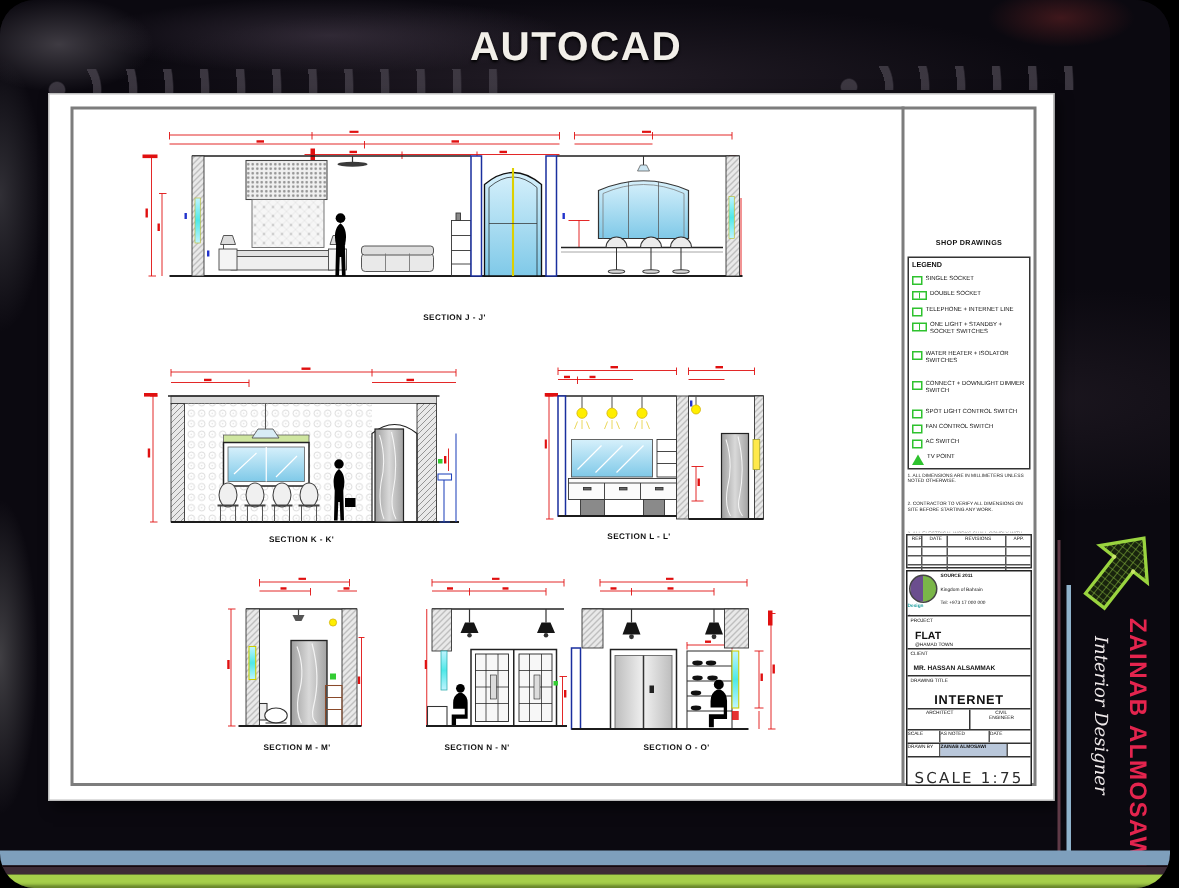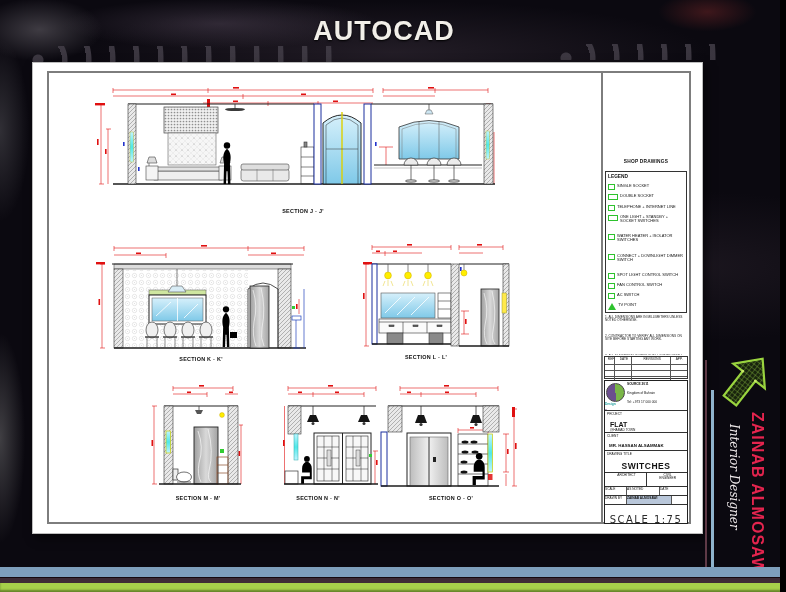--- a/index.html
+++ b/index.html
@@ -1,17 +1,17 @@
 <!DOCTYPE html>
 <html><head>
 <meta charset="utf-8">
 <style>
   html,body{margin:0;padding:0;background:#000;}
   #canvas{position:relative;width:780px;height:592px;overflow:hidden;
-    font-family:"Liberation Sans",sans-serif;background:#0b0910;}
+    font-family:"Liberation Sans",sans-serif;background:#0b0910;border-radius:23px;}
   .abs{position:absolute;}
   
   .bg{left:0;top:0;width:786px;height:592px;
     background:
       radial-gradient(90px 45px at 5% 5%, rgba(125,120,128,.45), transparent 70%),
       radial-gradient(220px 35px at 28% 4%, rgba(75,64,80,.55), transparent 72%),
       radial-gradient(70px 28px at 90% 2%, rgba(140,45,45,.40), transparent 70%),
       radial-gradient(42px 130px at 0% 22%, rgba(135,135,140,.30), transparent 70%),
       radial-gradient(36px 150px at 0% 74%, rgba(150,150,150,.38), transparent 70%),
       radial-gradient(420px 70px at 50% 9%, rgba(58,48,60,.5), transparent 75%),
@@ -628,21 +628,21 @@
         <span class="m s40">PROJECT</span>
         <div class="proval">FLAT</div>
         <span class="m s40" style="margin-left:3px">@HAMAD TOWN</span>
       </div>
       <div class="tbrow" style="height:18px;padding:1px 2px;">
         <span class="m s40">CLIENT</span>
         <span class="m s55 b" style="margin-left:2px">MR. HASSAN ALSAMMAK</span>
       </div>
       <div class="tbrow" style="height:22px;padding:1px 2px;">
         <span class="m s40">DRAWING TITLE</span>
-        <div class="secval">SWITCHES</div>
+        <div class="secval">INTERNET</div>
       </div>
       <div class="tbrow" style="height:14px;display:flex;">
         <div style="width:50%;border-right:1px solid #333;">
             <span class="m s40 cc">ARCHITECT</span>
           </div>
         <div style="width:50%;">
             <span class="m s40 cc">CIVIL ENGINEER</span>
           </div>
       </div>
       <div class="tbrow" style="height:9px;display:flex;">

